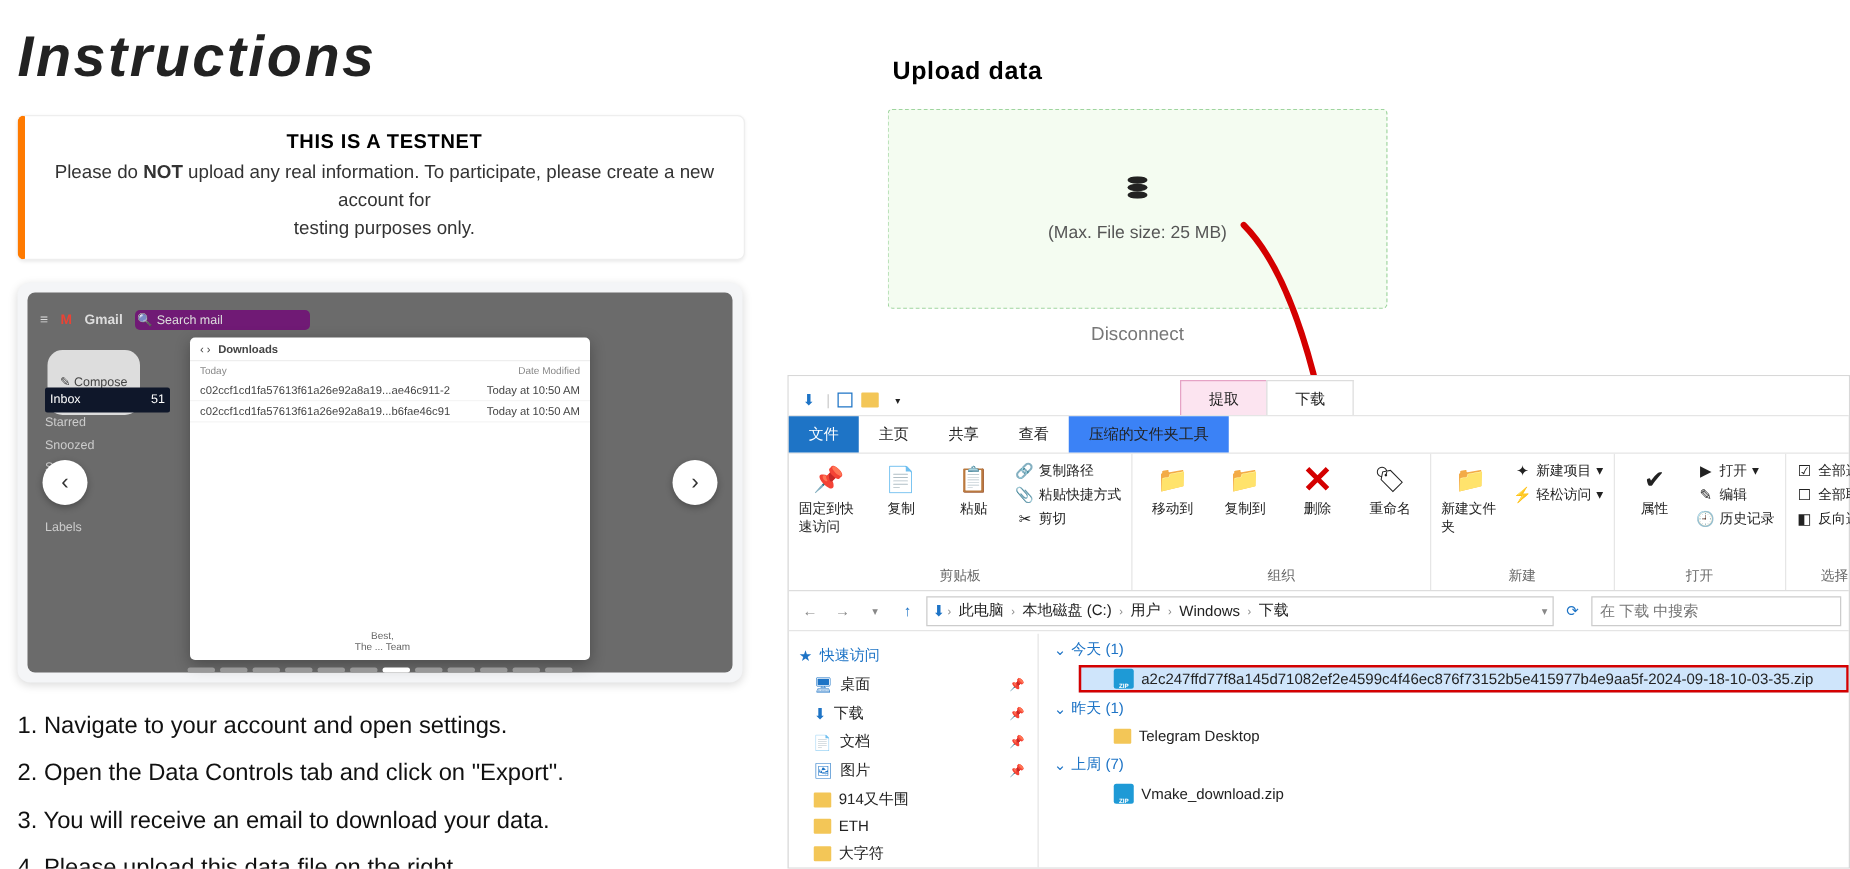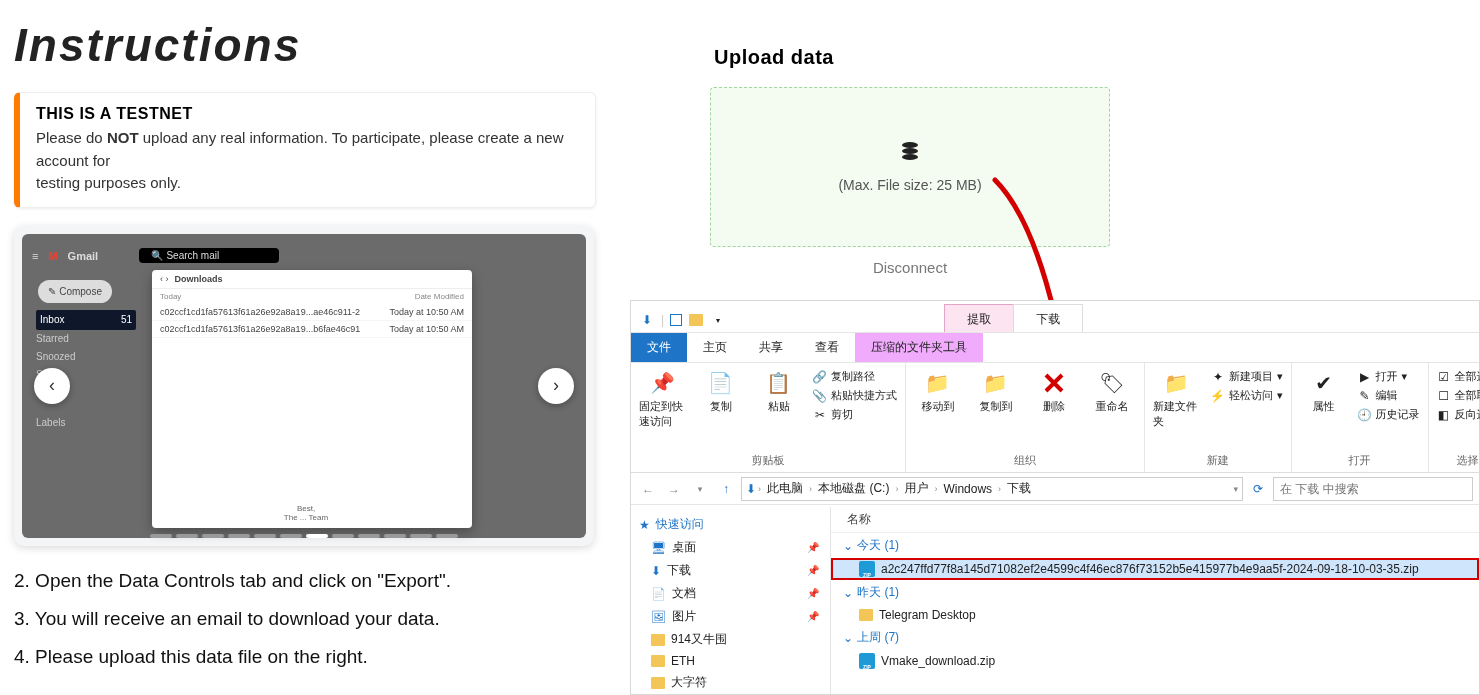--- a/index.html
+++ b/index.html
@@ -28,20 +28,21 @@
 
   .alert {
     border:1px solid #eee;
     border-left: 6px solid #ff7a00;
     border-radius: 6px;
     padding: 12px 16px;
     margin-bottom: 18px;
     box-shadow: 0 1px 3px rgba(0,0,0,.08);
     background:#fff;
     font-family: 'Segoe UI Condensed','Arial Narrow',sans-serif;
+    text-align: center;
   }
   .alert-title { font-weight:700; font-size:16px; letter-spacing:.5px; margin-bottom:4px; }
   .alert-body { font-size:15px; line-height:1.5; color:#333; }
 
   .carousel {
     border-radius:10px;
     box-shadow:0 2px 8px rgba(0,0,0,.15);
     background:#f4f5f7;
     width:580px; height:320px;
     position:relative;
@@ -50,22 +51,22 @@
   }
   .carousel-inner{
     position:absolute; inset:8px;
     background:#6b6b6b; border-radius:6px;
   }
   .gmail-bar{
     position:absolute; top:10px; left:10px; right:10px; height:24px;
     display:flex; align-items:center; gap:10px; font-size:11px; color:#ddd;
   }
   .gmail-logo{ font-weight:700; color:#ddd; }
-  .gmail-search{ background:#000000; border-radius:4px; padding:2px 12px; flex:0 0 140px; font-size:10px;margin-left:31px;}
-  .compose-btn{position:absolute; left:16px; top:46px; background:#ddd; color:#444; font-size:10px; padding:6px 10px; border-radius:12px; }
+  .gmail-search{ background:#701a75; border-radius:4px; padding:2px 2px; flex:0 0 140px; font-size:10px;}
+  .compose-btn{position:absolute; left:16px; top:46px; background:#ddd; color:#444; font-size:10px; padding:20px 10px; border-radius:12px; }
   .gmail-side{position:absolute; left:14px; top:76px; width:100px; font-size:10px; color:#ccc; line-height:18px;}
   .gmail-side .sel{background:#0f172a; color:#fff; padding:1px 4px; border-radius:2px; display:flex; justify-content:space-between;}
   .finder{
     position:absolute; left:130px; top:36px; width:320px; height:258px;
     background:#fff; border-radius:4px; box-shadow:0 4px 12px rgba(0,0,0,.3);
     font-size:9px; color:#444;
   }
   .finder-hdr{padding:4px 8px; border-bottom:1px solid #eee; display:flex; align-items:center; gap:6px;}
   .finder-row{padding:3px 8px; display:flex; justify-content:space-between; border-bottom:1px solid #f5f5f5;}
   .finder-sec{ padding:3px 8px; color:#888; font-size:8px;}
@@ -120,21 +121,21 @@
     display:flex; align-items:flex-end;
   }
   .qat{ display:flex; align-items:center; gap:6px; padding:4px 8px;}
   .qat-icon{ width:16px; height:16px; display:inline-flex; align-items:center; justify-content:center;}
   .title-tabs{ display:flex; margin-left:210px;}
   .title-tab{ padding:6px 22px 4px; font-size:12px; border:1px solid #e5a3c5; border-bottom:none; background:#fce4f0; margin-right:-1px;}
   .title-tab.plain{ background:#fff; border-color:#ddd;}
   .menubar{ height:30px; display:flex; align-items:stretch; border-bottom:1px solid #e5e5e5;}
   .menu-item{ padding:6px 16px; font-size:12px; cursor:pointer;}
   .menu-item.file{ background:#1e74c6; color:#fff;}
-  .menu-item.active{ background:#f0abfc;}
+  .menu-item.active{ background:#3b82f6;}
 
   .ribbon{ height:110px; border-bottom:1px solid #ddd; display:flex; }
   .rib-group{ border-right:1px solid #e6e6e6; display:flex; flex-direction:column; justify-content:space-between; padding:4px 8px 2px;}
   .rib-body{ display:flex; align-items:flex-start; gap:10px; flex:1;}
   .rib-label{ text-align:center; font-size:11px; color:#666; padding:2px 0;}
   .rib-btn{ display:flex; flex-direction:column; align-items:center; width:48px; font-size:11px; gap:2px; cursor:pointer; padding-top:2px;}
   .rib-btn .ic{ width:28px; height:28px; display:flex; align-items:center; justify-content:center; font-size:20px;}
   .rib-small{ display:flex; flex-direction:column; gap:4px; font-size:11px; padding-top:2px;}
   .rib-small div{ display:flex; align-items:center; gap:4px; cursor:pointer; white-space:nowrap;}
   .rib-small .ic{ width:14px; height:14px; display:inline-flex; align-items:center; justify-content:center; font-size:12px;}
@@ -150,21 +151,21 @@
   .refresh{ width:22px; color:#1e74c6; text-align:center;}
 
   .explorer-body{ position:absolute; top:206px; left:0; right:0; bottom:0; display:flex;}
   .navpane{ width:200px; border-right:1px solid #e5e5e5; padding:6px 0; overflow:hidden;}
   .nav-item{ display:flex; align-items:center; gap:6px; padding:3px 8px 3px 20px; font-size:12px; cursor:pointer; position:relative;}
   .nav-item.hdr{ padding-left:8px; color:#1e74c6; font-weight:400;}
   .nav-item .pin{ position:absolute; right:10px; color:#888; font-size:10px;}
   .filepane{ flex:1; padding:0; overflow:hidden;}
   .col-hdr{ font-size:12px; color:#444; padding:4px 16px; border-bottom:1px solid #eee;}
   .date-group{ padding:4px 12px; font-size:12px; color:#1e74c6; cursor:pointer; display:flex; align-items:center; gap:4px;}
-  .file-row{ padding:3px 16px 3px 28px; font-size:12px; display:flex; align-items:center; gap:6px; cursor:pointer;}
+  .file-row{ padding:3px 16px 3px 28px; font-size:12px; display:flex; align-items:center; gap:6px; cursor:pointer;margin-left:32px;}
   .file-row.sel{ outline:2px solid #d40000; outline-offset:-2px; background:#cfe5fb;}
   .zip-ic{ width:16px;height:16px; background:#1e9ad6; border-radius:2px; position:relative; display:inline-block;}
   .zip-ic::after{content:"ZIP"; position:absolute; bottom:-1px; left:0; right:0; font-size:5px; color:#fff; text-align:center; font-weight:700;}
   .fld-ic{ width:14px;height:12px; background:#f3c657; border-radius:1px; display:inline-block;}
 </style>
 </head>
 <body>
 
 <div class="left-col">
   <div class="dotted-title">Instructions</div>
@@ -228,20 +229,21 @@
         <span class="on"></span>
         <span></span>
         <span></span>
         <span></span>
         <span></span>
         <span></span>
     </div>
   </div>
 
   <ol class="steps">
+    <li>1. Navigate to your account and open settings.</li>
     <li>2. Open the Data Controls tab and click on "Export".</li>
     <li>3. You will receive an email to download your data.</li>
     <li>4. Please upload this data file on the right.</li>
   </ol>
 </div>
 
 <div class="right-col">
   <div class="upload-title">Upload data</div>
   <div class="dropzone">
     <div class="db-icon">
@@ -458,21 +460,20 @@
       <div class="nav-item">
           <span class="fld-ic"></span>
           <span>ETH</span>
         </div>
       <div class="nav-item">
           <span class="fld-ic"></span>
           <span>大字符</span>
         </div>
     </div>
     <div class="filepane">
-      <div class="col-hdr">名称</div>
       <div class="date-group">
           <span>⌄</span>
           <span>今天 (1)</span>
         </div>
       <div class="file-row sel">
         <span class="zip-ic"></span>
         <span>a2c247ffd77f8a145d71082ef2e4599c4f46ec876f73152b5e415977b4e9aa5f-2024-09-18-10-03-35.zip</span>
       </div>
       <div class="date-group">
           <span>⌄</span>

